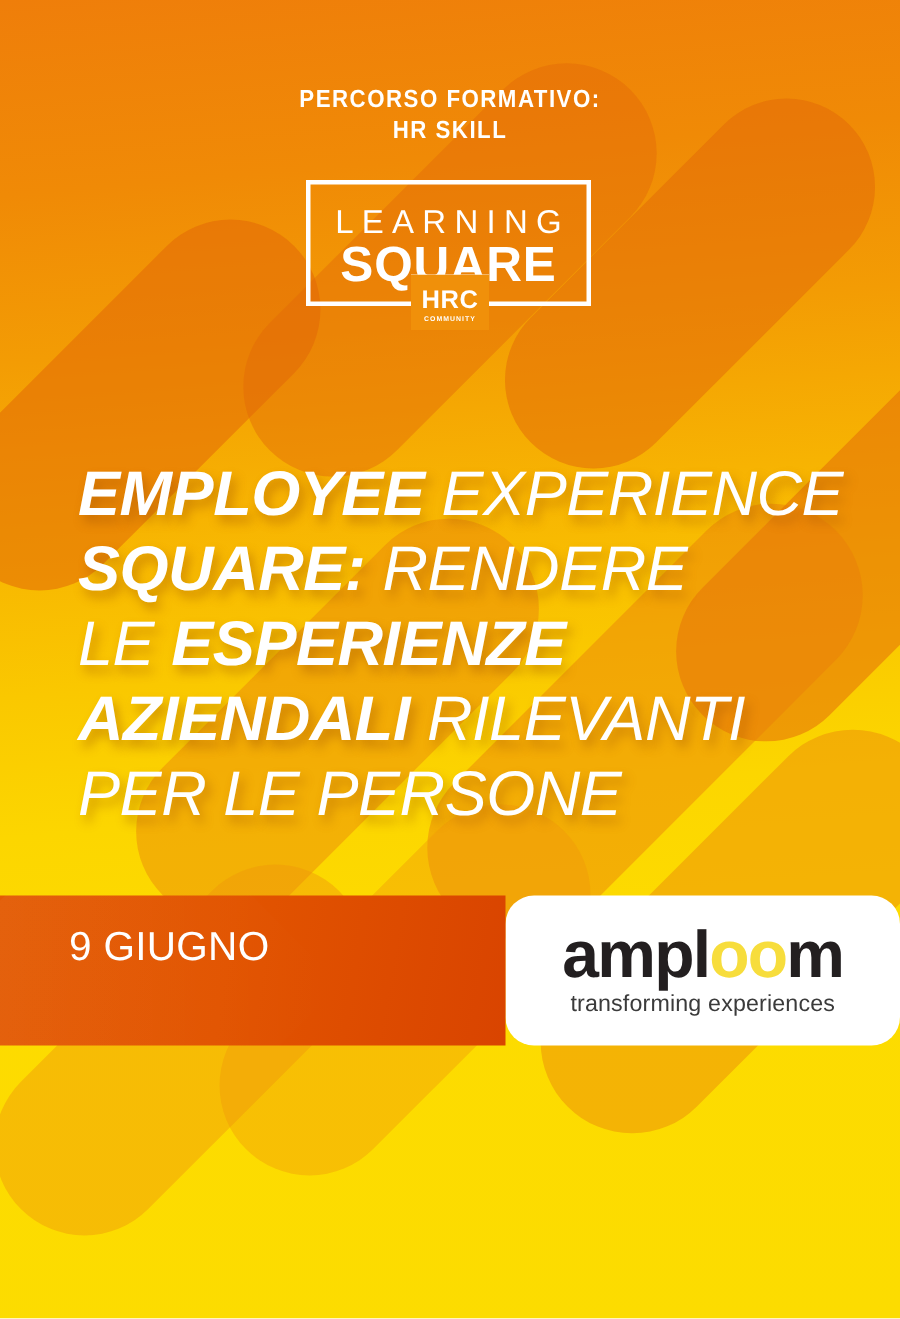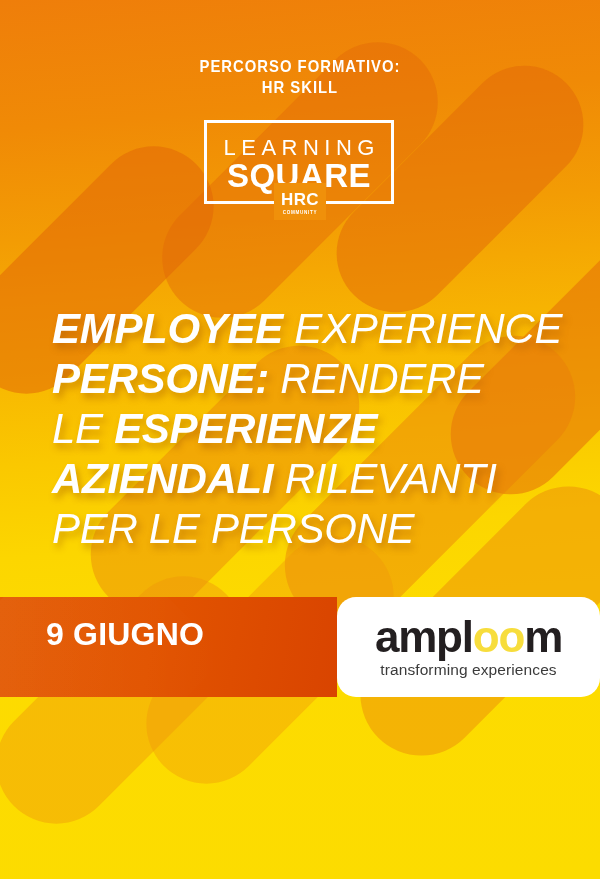--- a/index.html
+++ b/index.html
@@ -152,22 +152,22 @@
     width:230px; height:200px;
     background:linear-gradient(135deg, rgba(255,255,255,0.045), rgba(255,255,255,0));
     transform:rotate(-45deg);
   }
   .date-text {
     position:absolute;
     left:46px; top:18px;
   }
   .date-day {
     color:#ffffff;
-    font-size:32px;
-    font-weight:700;
+    font-size:27px;
+    font-weight:400;
     letter-spacing:0.2px;
     line-height:1.2;
   }
   .date-time {
     color:#ffffff;
     font-size:27px;
     font-weight:300;
     letter-spacing:0.2px;
     line-height:1.25;
   }
@@ -228,21 +228,21 @@
     <div class="hrc-text">HRC</div>
     <div class="hrc-sub">COMMUNITY</div>
   </div>
 
   <div class="headline">
     <div class="hl-line">
       <span class="w-bold">EMPLOYEE</span>
       <span class="w-light">EXPERIENCE</span>
     </div>
     <div class="hl-line">
-      <span class="w-bold">PERSONE:</span>
+      <span class="w-bold">SQUARE:</span>
       <span class="w-light">RENDERE</span>
     </div>
     <div class="hl-line">
       <span class="w-light">LE</span>
       <span class="w-bold">ESPERIENZE</span>
     </div>
     <div class="hl-line">
       <span class="w-bold">AZIENDALI</span>
       <span class="w-light">RILEVANTI</span>
     </div>

